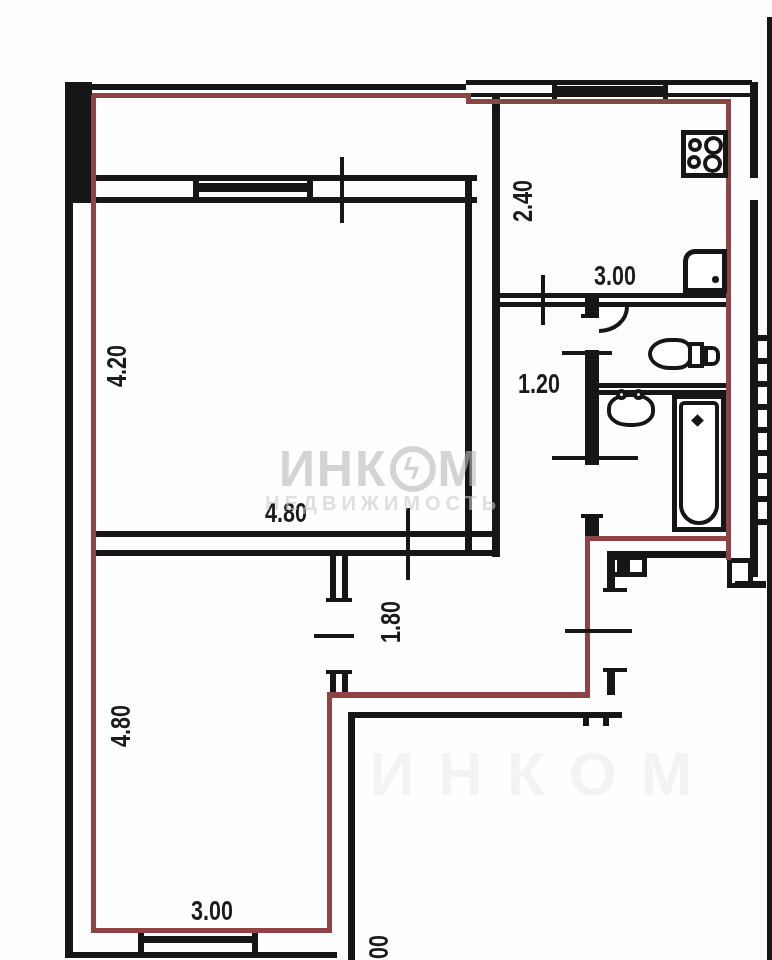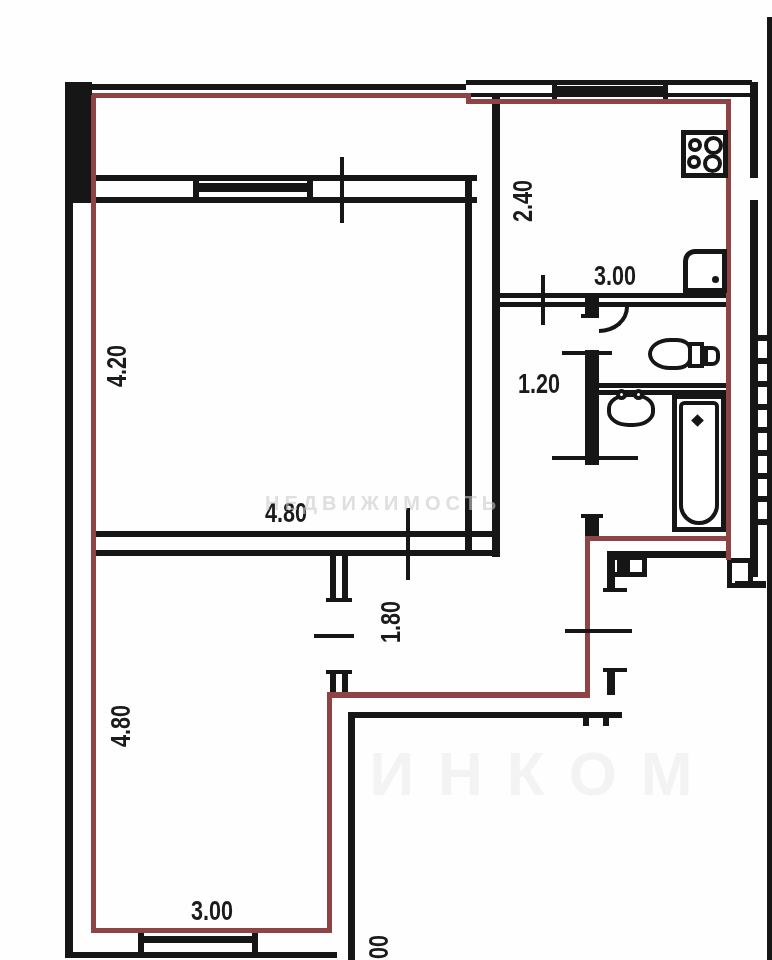--- a/index.html
+++ b/index.html
@@ -155,16 +155,21 @@
   <div class="dimv" style="left:117px;top:366px">4.20</div>
   <div class="dim" style="left:286px;top:513px">4.80</div>
   <div class="dimv" style="left:523px;top:201px">2.40</div>
   <div class="dim" style="left:615px;top:276px">3.00</div>
   <div class="dim" style="left:539px;top:384px">1.20</div>
   <div class="dimv" style="left:391px;top:622px">1.80</div>
   <div class="dimv" style="left:121px;top:726px">4.80</div>
   <div class="dim" style="left:212px;top:911px">3.00</div>
   <div class="dimv" style="left:379px;top:947px">00</div>
 
+  <div class="wm">
+    <span>ИНК</span>
+    <span class="wm-circle">ϟ</span>
+    <span>М</span>
+  </div>
   <div class="wm-sub">НЕДВИЖИМОСТЬ</div>
   <div class="wm-ghost">ИНКОМ</div>
 
 </div>
 
 </body></html>

